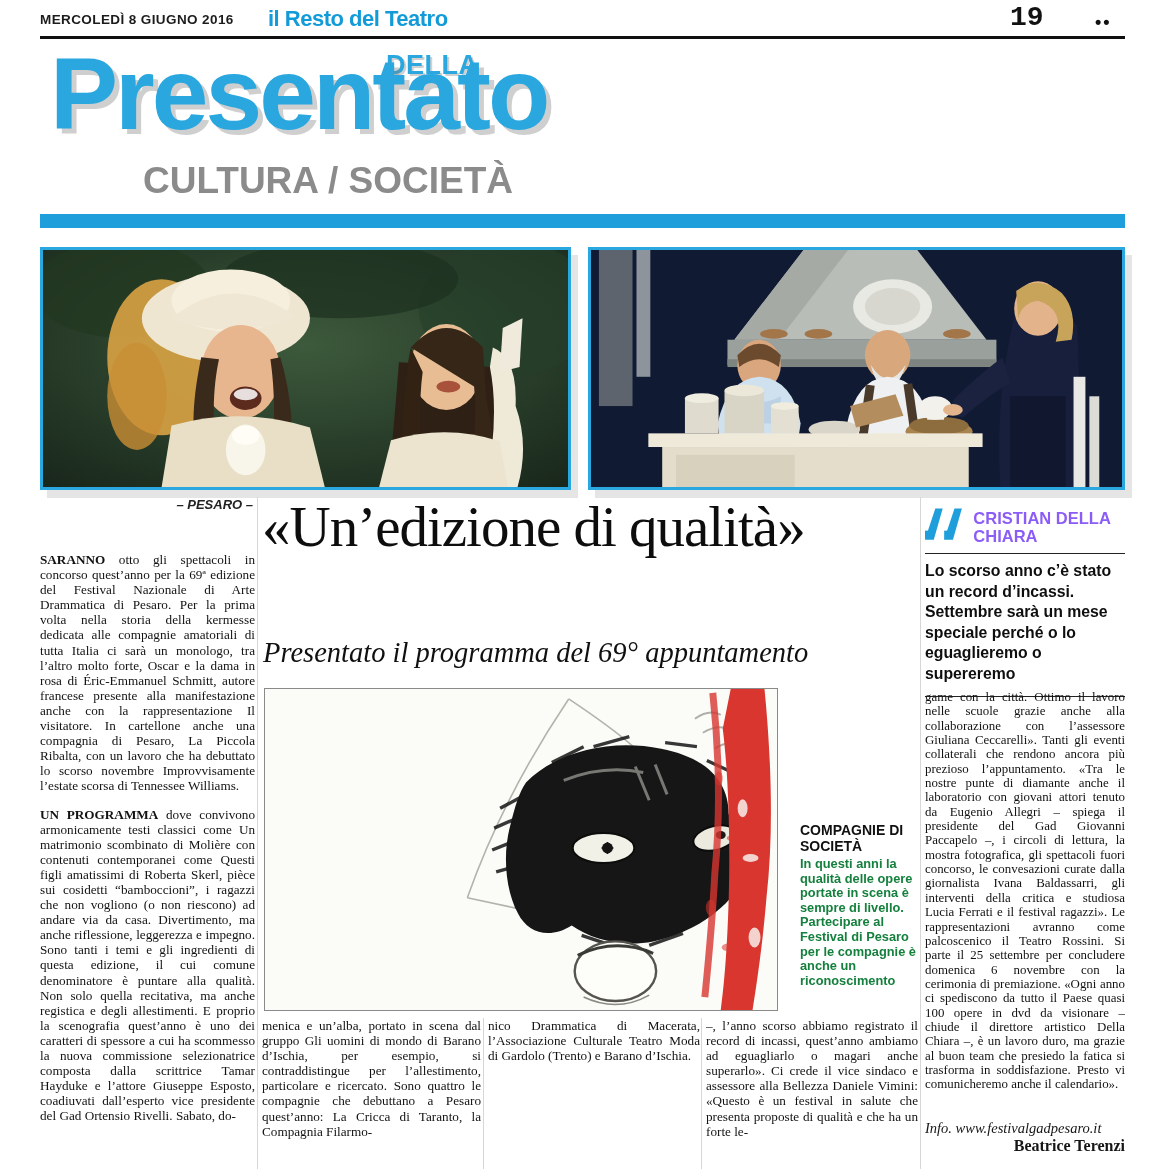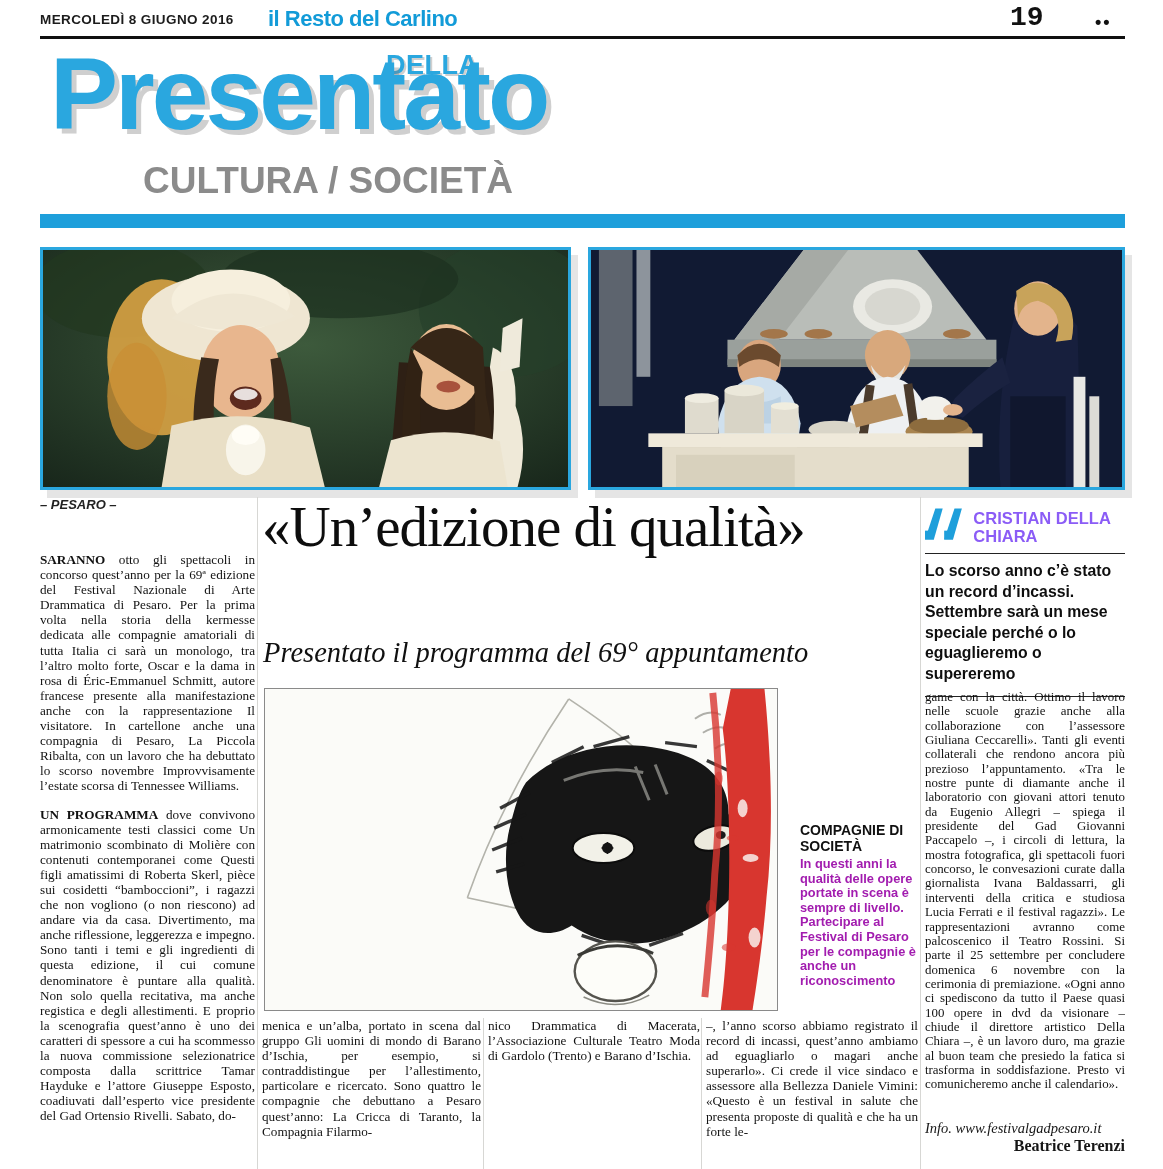--- a/index.html
+++ b/index.html
@@ -30,38 +30,38 @@
 
   
   .photo{border:3px solid #2aa7df;box-sizing:border-box;background:#222;
          box-shadow:7px 8px 0 rgba(0,0,0,.10);overflow:hidden;}
   .photo svg{display:block;width:100%;height:100%;}
   .photo-left{left:40px;top:247px;width:531px;height:243px;}
   .photo-right{left:588px;top:247px;width:537px;height:243px;}
 
   
   .vline{width:1px;background:#d7d7d4;}
-  .origin{left:40px;top:497px;width:213px;font-family:"Liberation Sans",sans-serif;
+  .origin{left:40px;top:497px;width:213px;text-align:right;font-family:"Liberation Sans",sans-serif;
         font-weight:bold;font-style:italic;font-size:13px;color:#222;}
   .body-col{text-align:justify;font-size:13.2px;line-height:15.1px;color:#121212;overflow:hidden;}
   .body-col p{margin:0 0 13px 0;}
   .lead{font-weight:bold;}
   .left-col{left:40px;top:519px;width:215px;height:650px;margin-top:33px;}
 
   .headline{left:262px;top:494px;width:658px;font-size:57px;line-height:66px;
         letter-spacing:-1px;color:#0d0d0d;}
   .deck{left:263px;top:637px;width:658px;font-style:italic;font-size:28.5px;color:#101010;}
 
   .drawing{left:264px;top:688px;width:514px;height:323px;border:1px solid #8a8a8a;
         box-sizing:border-box;background:#fbfbf9;}
   .drawing svg{display:block;width:100%;height:100%;}
 
   .caption{left:800px;top:823px;width:120px;font-family:"Liberation Sans",sans-serif;color:#101010;}
   .caption .cap-title{font-weight:bold;font-size:14px;line-height:15.5px;}
-  .caption .cap-body{font-weight:bold;font-size:12.8px;line-height:14.6px;margin-top:3px;color:#a21caf;}
+  .caption .cap-body{font-weight:bold;font-size:12.8px;line-height:14.6px;margin-top:3px;color:#15803d;}
 
   .bcol{top:1018px;height:151px;}
   .bcol1{left:262px;width:219px;}
   .bcol2{left:488px;width:212px;}
   .bcol3{left:706px;width:212px;}
 
   
   .quote-box{left:925px;top:503px;width:200px;font-family:"Liberation Sans",sans-serif;}
   .quote-head{display:flex;align-items:flex-start;gap:10px;}
   .quote-name{font-weight:bold;font-size:16.5px;line-height:18px;color:#8b5cf6;padding-top:6px;}
@@ -70,21 +70,21 @@
   .right-body{left:925px;top:690px;width:200px;height:430px;font-size:12.9px;line-height:14.35px;}
   .info-line{left:925px;top:1120px;width:200px;font-style:italic;font-size:14.5px;}
   .byline{left:925px;top:1137px;width:200px;text-align:right;font-weight:bold;font-size:16px;}
 </style>
 </head>
 <body>
 
 <div class="page">
 
   <div class="abs date">MERCOLEDÌ 8 GIUGNO 2016</div>
-  <div class="abs logo">il Resto del Carlino</div>
+  <div class="abs logo">il Resto del Teatro</div>
   <div class="abs pagenum">19</div>
   <div class="abs dots">••</div>
   <div class="abs header-rule"></div>
 
   <div class="abs kicker">DELLA</div>
   <div class="abs bigtitle">Presentato</div>
   <div class="abs section">CULTURA / SOCIETÀ</div>
   <div class="abs blue-bar"></div>
 
   <div class="abs photo photo-left">

